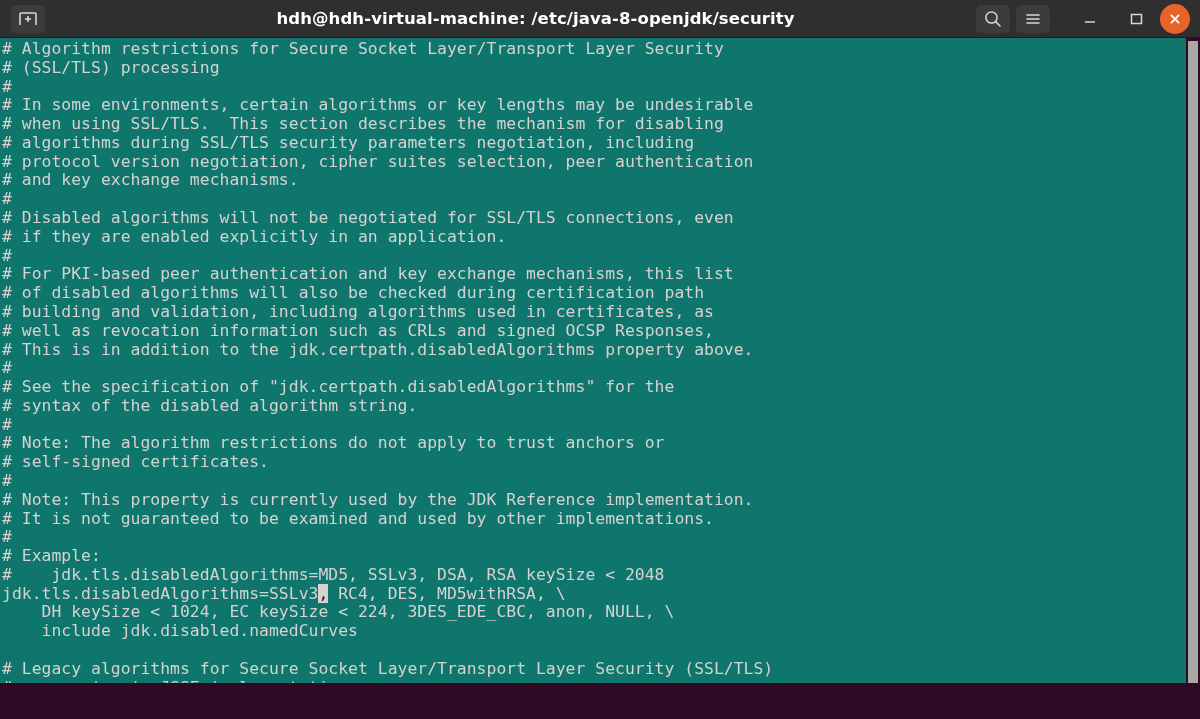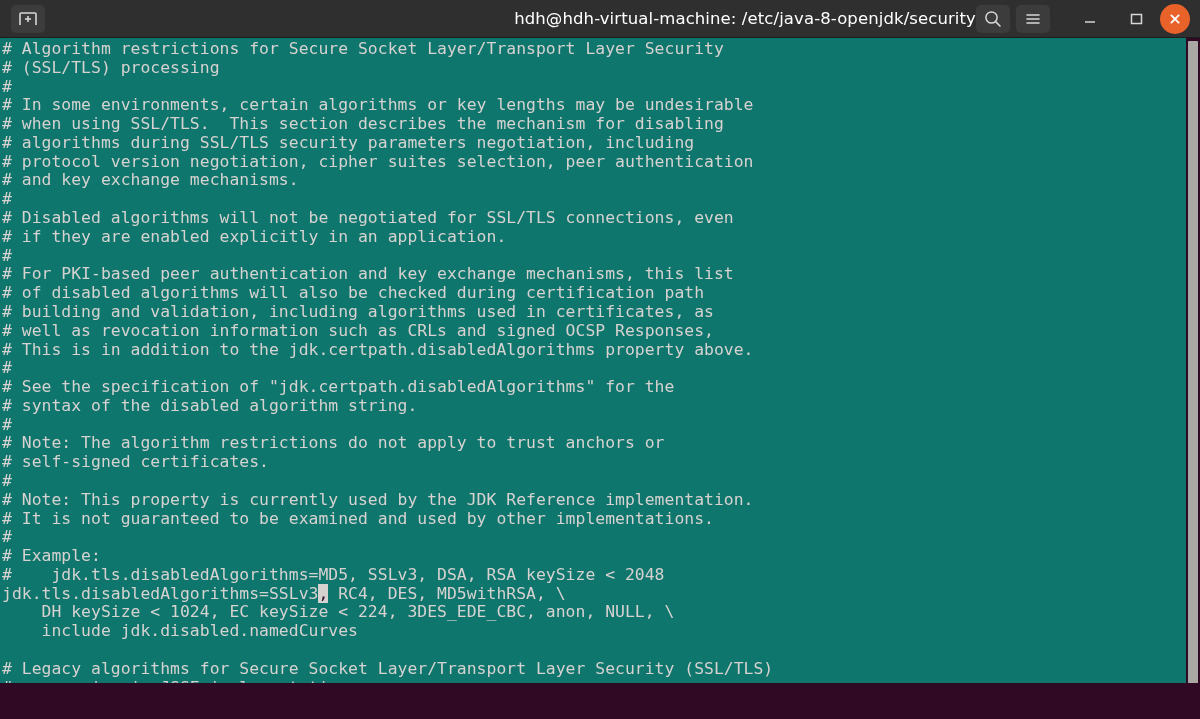--- a/index.html
+++ b/index.html
@@ -34,25 +34,25 @@
     border-radius: 5px;
     display: flex;
     align-items: center;
     justify-content: center;
     flex: 0 0 auto;
   }
   .tb-btn.filled { background: #3c3c3c; }
   #newtab-btn { margin-left: 11px; }
   #title-text {
     flex: 1 1 auto;
-    text-align: right;
+    text-align: center;
     color: #ffffff;
     font-family: "DejaVu Sans", "Liberation Sans", sans-serif;
     font-size: 16.5px;
-    font-weight: normal;
+    font-weight: bold;
     letter-spacing: 0.1px;
     white-space: nowrap;
     overflow: hidden;
     padding-left: 50px;
   }
   #search-btn { margin-right: 6px; }
   #menu-btn { margin-right: 18px; }
   .wbtn {
     width: 36px;
     height: 30px;

